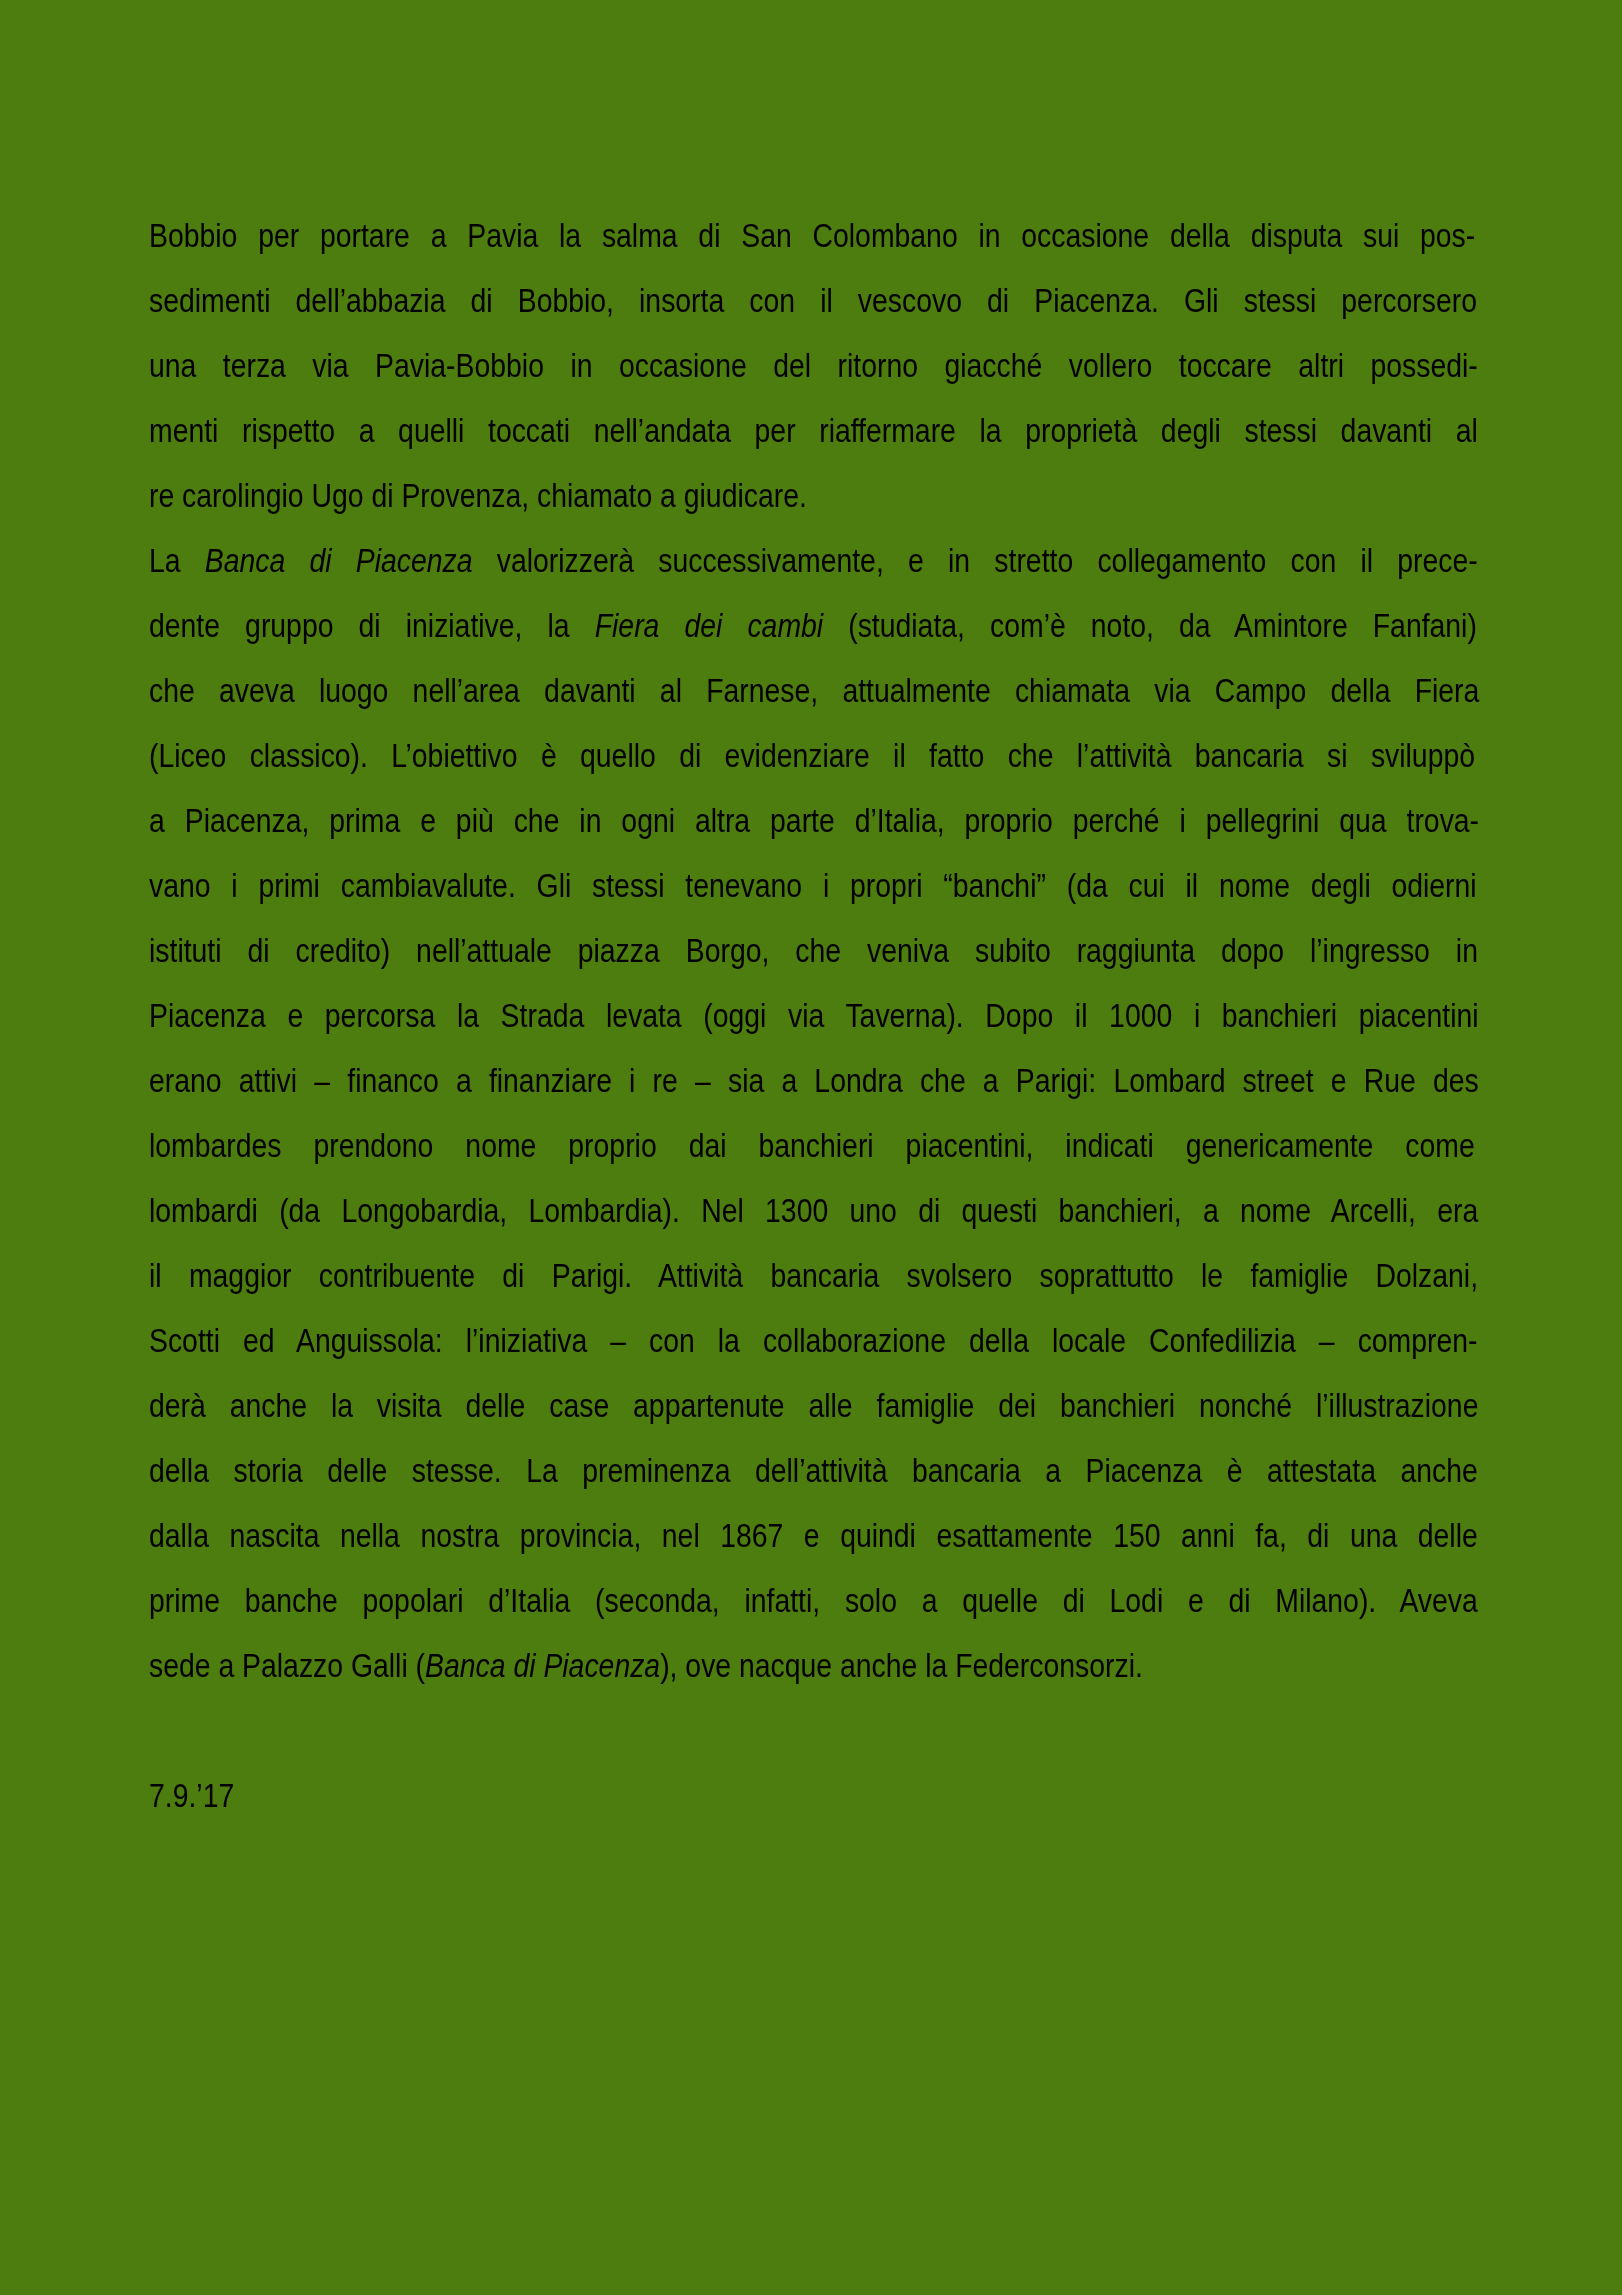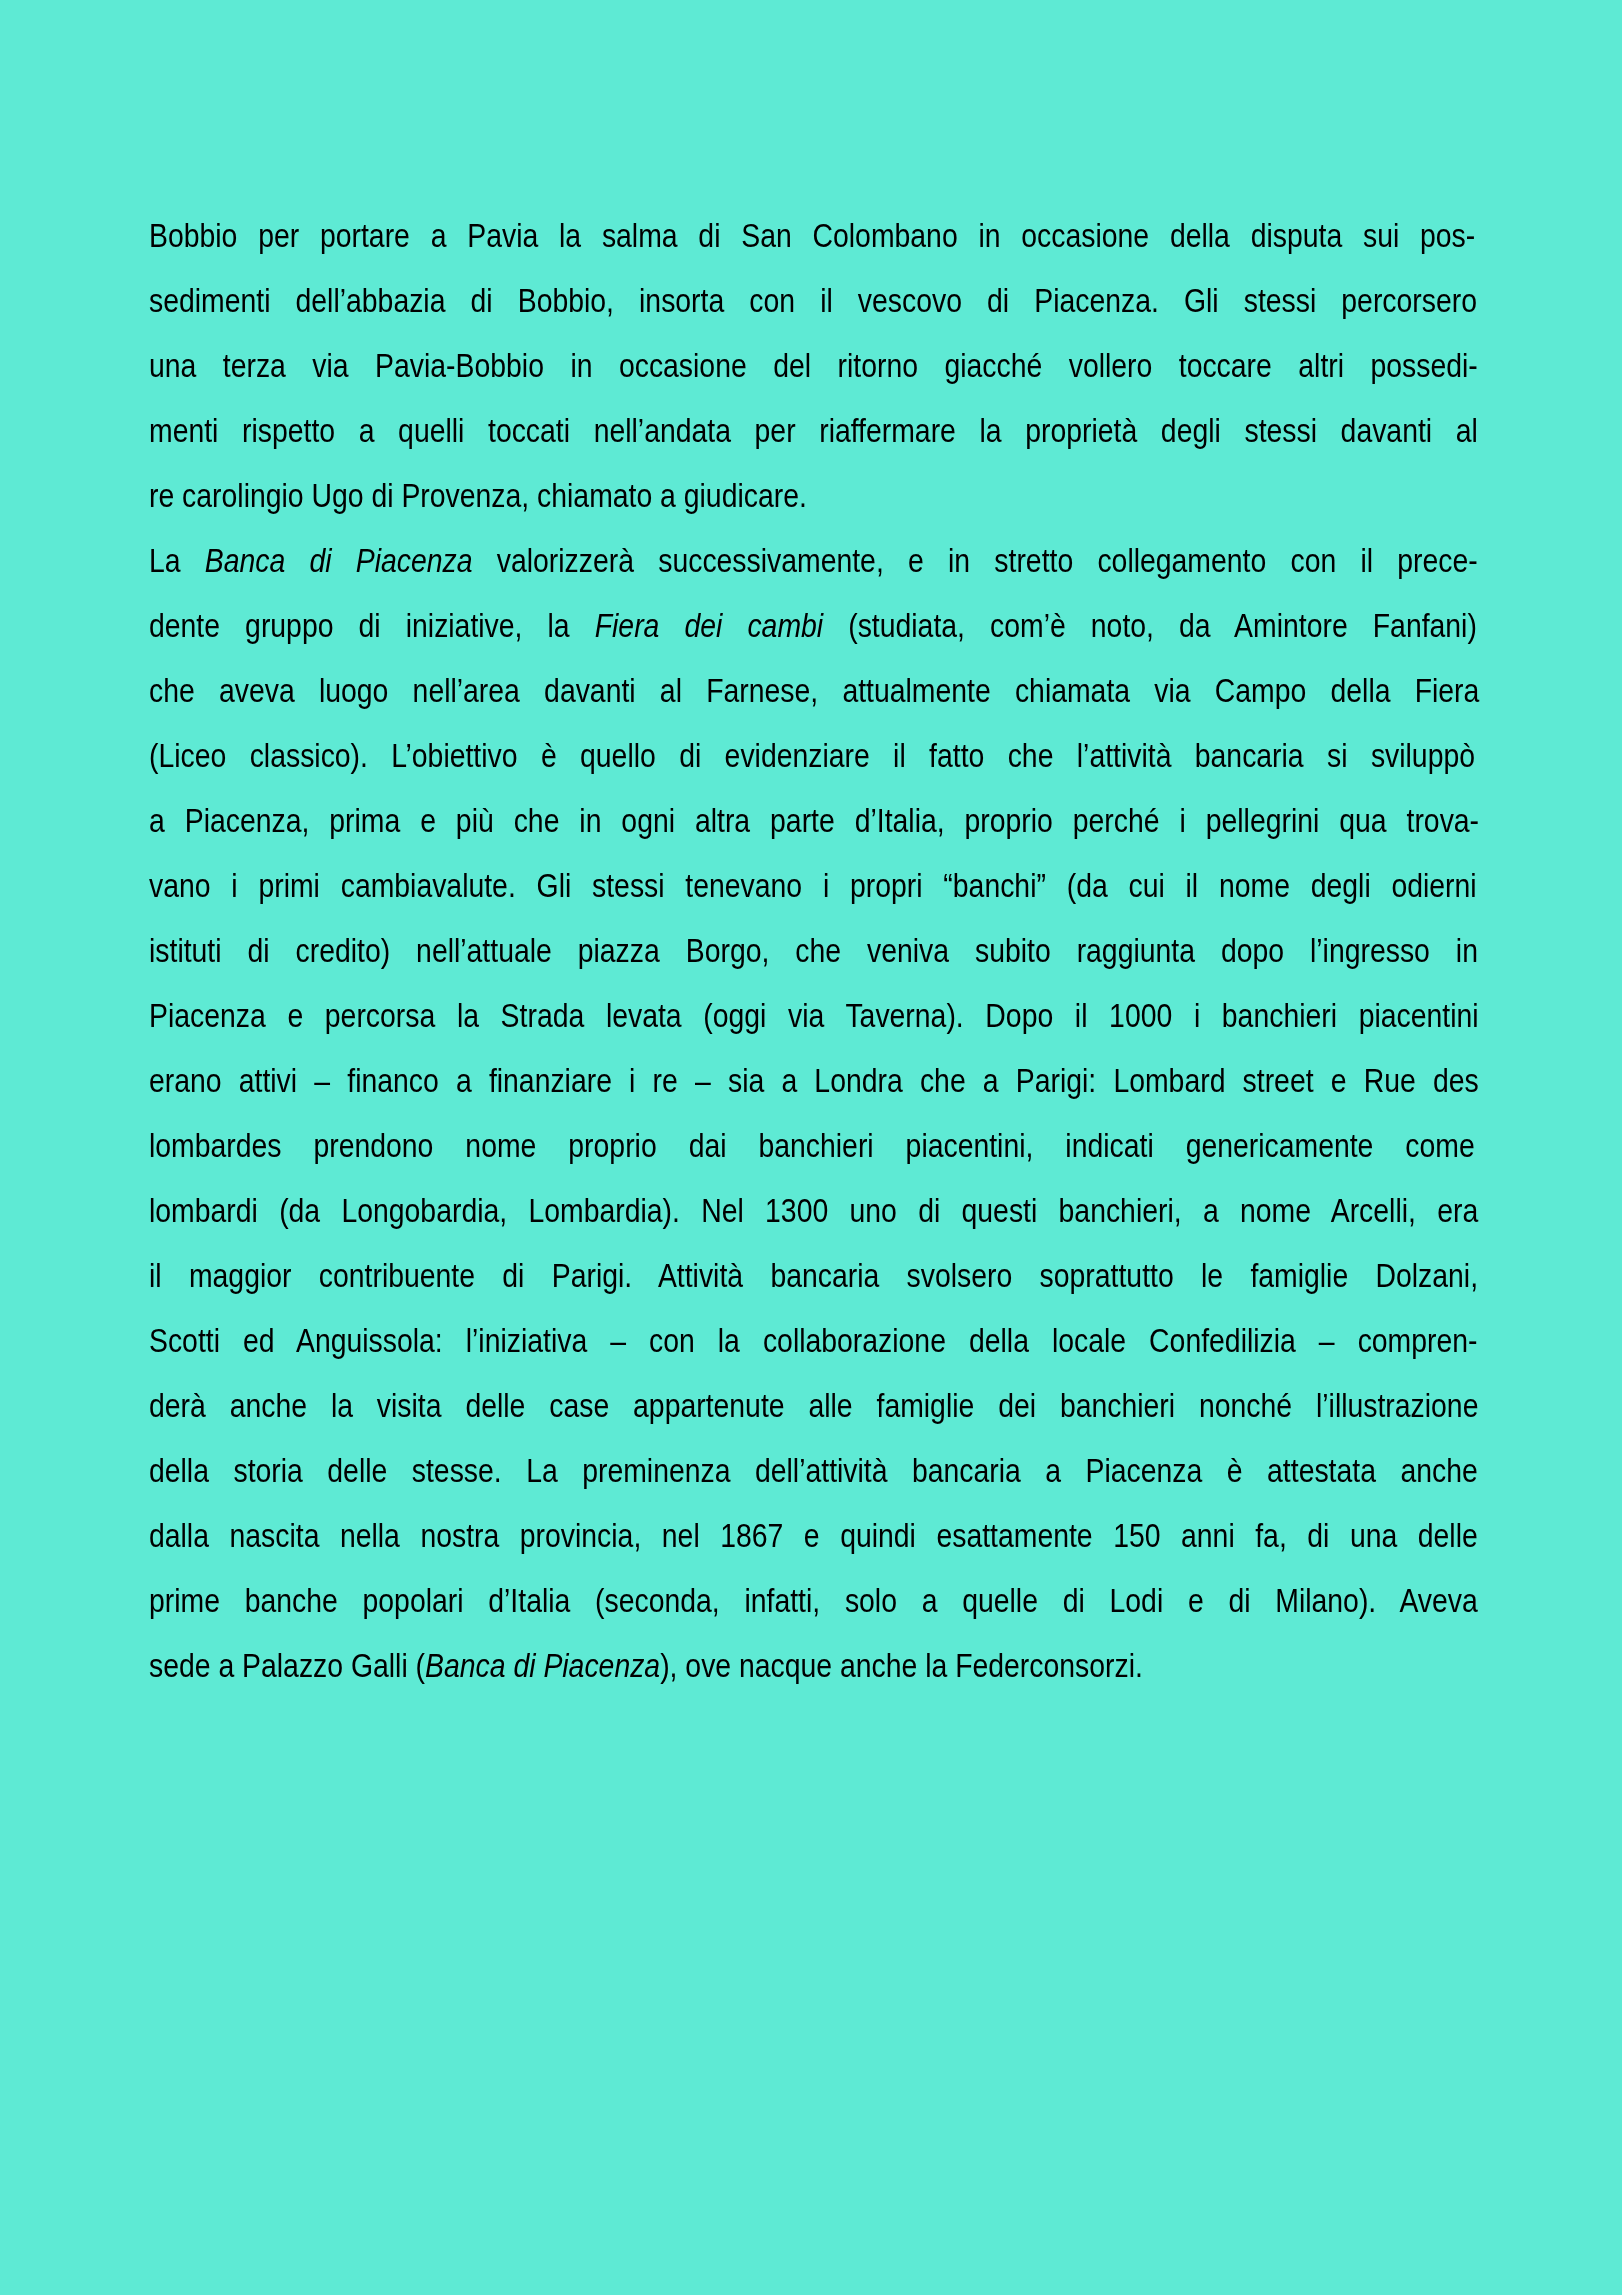--- a/index.html
+++ b/index.html
@@ -9,21 +9,21 @@
   }
   body {
     width: 1622px;
     height: 2295px;
     overflow: hidden;
   }
   .page {
     position: relative;
     width: 1622px;
     height: 2295px;
-    background: #5eead4;
+    background: #4d7c0f;
     overflow: hidden;
   }
   .content {
     position: absolute;
     left: 149px;
     top: 203px;
     width: 1319px;
   }
   .para { margin: 0; padding: 0; }
   .para.gap { margin-top: 65px; }
@@ -65,15 +65,18 @@
         <div class="line j" style="word-spacing: 28px;"><span>lombardes prendono nome proprio dai banchieri piacentini, indicati genericamente come</span></div>
         <div class="line j" style="word-spacing: 15.6px;"><span>lombardi (da Longobardia, Lombardia). Nel 1300 uno di questi banchieri, a nome Arcelli, era</span></div>
         <div class="line j" style="word-spacing: 22.6px;"><span>il maggior contribuente di Parigi. Attività bancaria svolsero soprattutto le famiglie Dolzani,</span></div>
         <div class="line j" style="word-spacing: 17.6px;"><span>Scotti ed Anguissola: l’iniziativa – con la collaborazione della locale Confedilizia – compren-</span></div>
         <div class="line j" style="word-spacing: 18.6px;"><span>derà anche la visita delle case appartenute alle famiglie dei banchieri nonché l’illustrazione</span></div>
         <div class="line j" style="word-spacing: 19.3px;"><span>della storia delle stesse. La preminenza dell’attività bancaria a Piacenza è attestata anche</span></div>
         <div class="line j" style="word-spacing: 14.7px;"><span>dalla nascita nella nostra provincia, nel 1867 e quindi esattamente 150 anni fa, di una delle</span></div>
         <div class="line j" style="word-spacing: 19.6px;"><span>prime banche popolari d’Italia (seconda, infatti, solo a quelle di Lodi e di Milano). Aveva</span></div>
         <div class="line"><span>sede a Palazzo Galli (</span><em>Banca di Piacenza</em><span>), ove nacque anche la Federconsorzi.</span></div>
       </div>
+      <div class="para gap">
+        <div class="line"><span>7.9.’17</span></div>
+      </div>
     </div>
 </div>
 
 
 </body></html>

